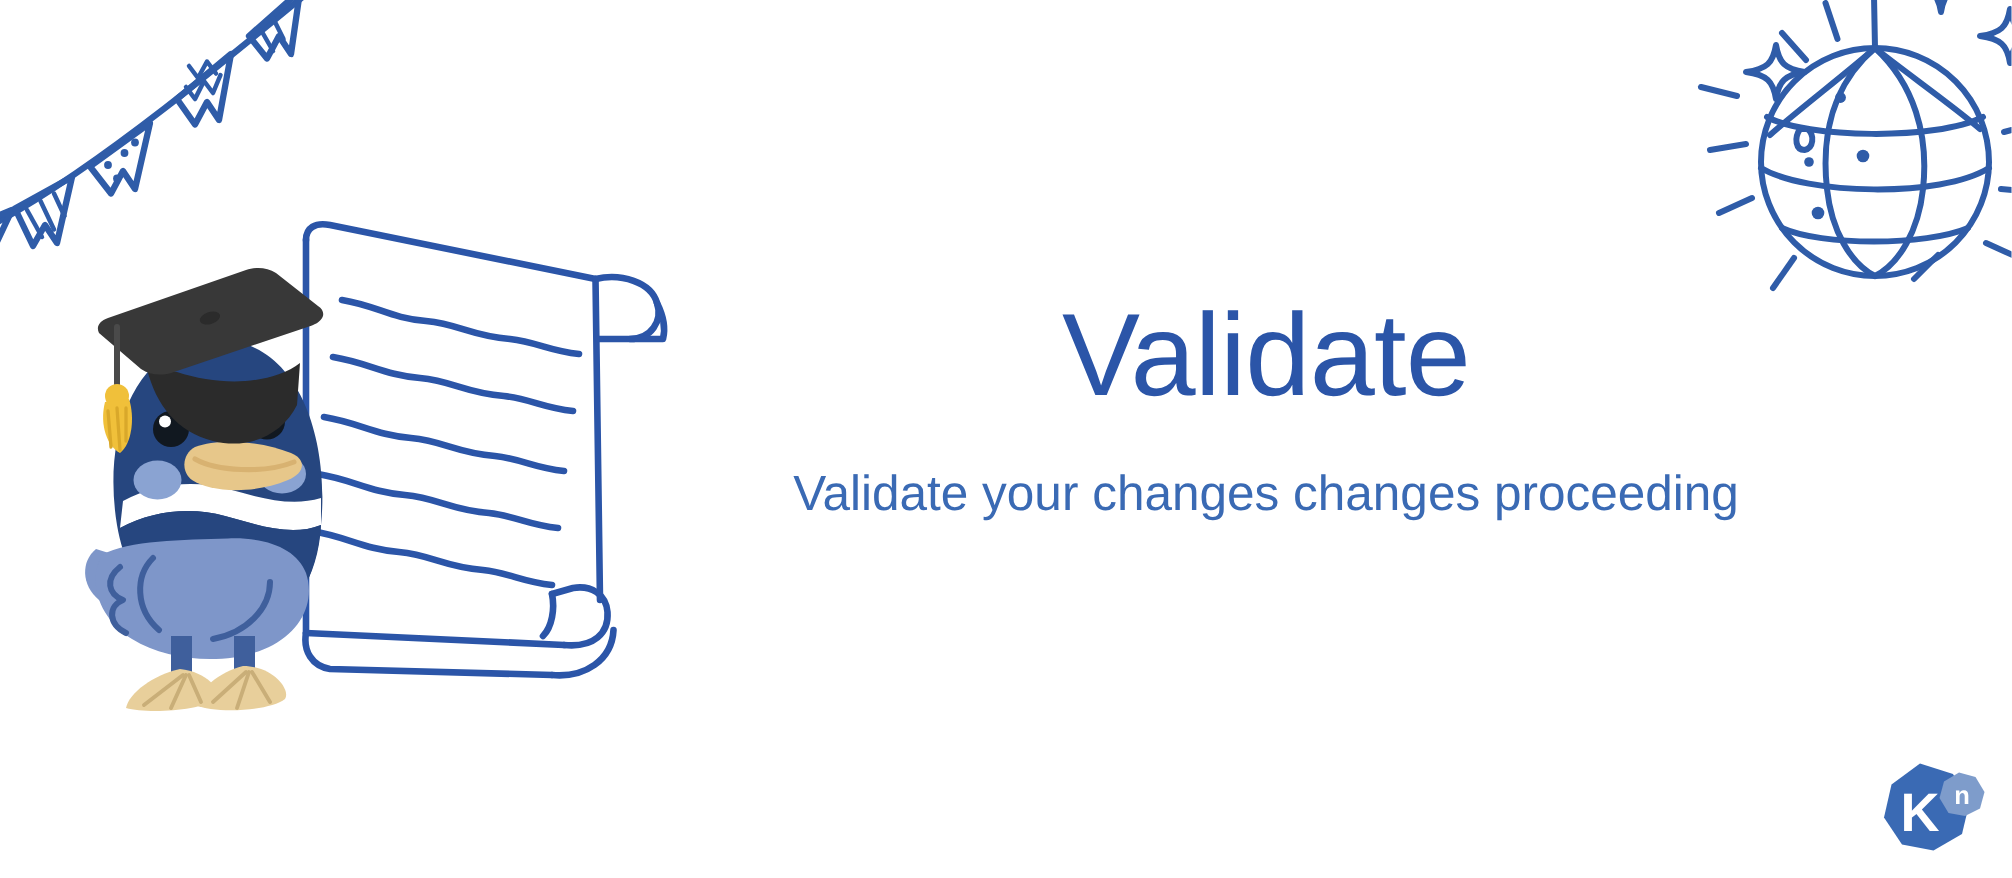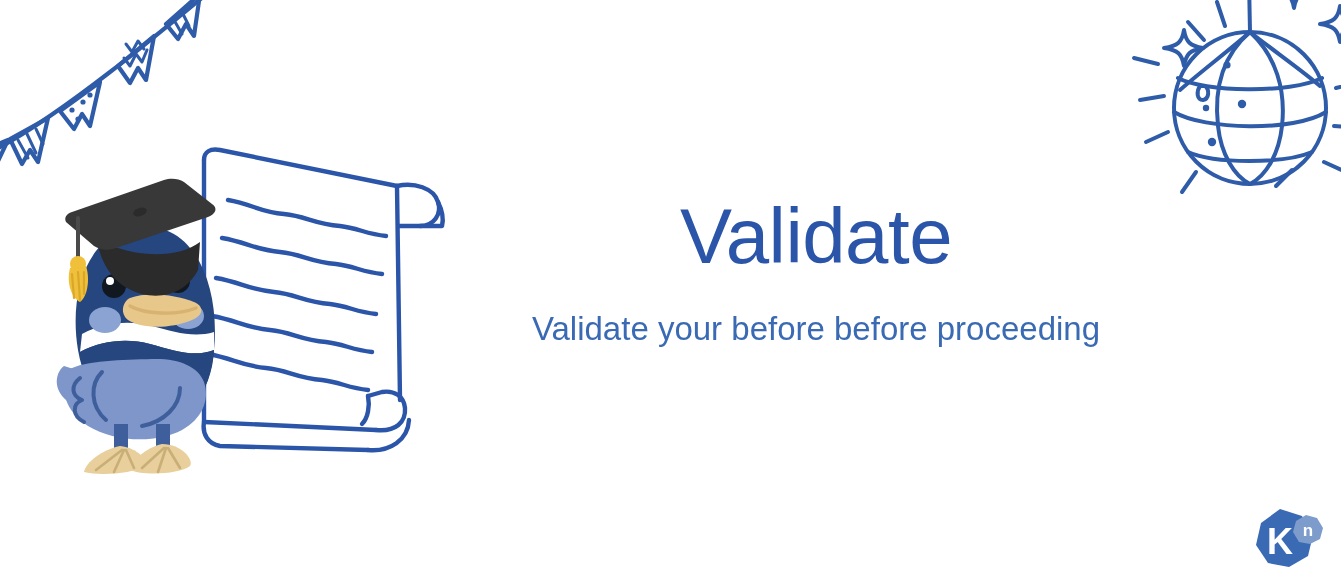--- a/index.html
+++ b/index.html
@@ -45,21 +45,21 @@
     position: absolute;
     left: 52px;
     top: 138px;
     width: 410px;
     height: 338px;
   }
 
   
   .text-block {
     position: absolute;
-    left: 446px;
+    left: 474px;
     top: 196px;
     width: 740px;
     text-align: center;
   }
   .page-title {
     font-family: "Liberation Sans", sans-serif;
     font-size: 78px;
     font-weight: 400;
     line-height: 1.05;
     color: #2b55a8;
@@ -239,21 +239,21 @@
           <path d="M20,136 L22,160"></path>
           <path d="M26,134 L28,162"></path>
           <path d="M32,134 L32,156"></path>
         </g>
       </g>
     </g>
   </svg>
 
   <div class="text-block">
     <h1 class="page-title">Validate</h1>
-    <p class="page-subtitle">Validate your before before proceeding</p>
+    <p class="page-subtitle">Validate your changes changes proceeding</p>
   </div>
 
   <svg class="brand-logo" viewBox="0 0 76 72" aria-hidden="false">
 
     <path d="M31,4 L53,11 L64,30 L59,51 L40,62 L19,58 L7,40 L12,18 Z" fill="#3a6ab4"></path>
 
     <path d="M57,10 L68,13 L74,23 L71,34 L61,39 L50,37 L44,27 L47,16 Z" fill="#7e9ccb"></path>
 
     <text x="31" y="49" font-family="Liberation Sans, sans-serif" font-size="36" font-weight="bold" fill="#ffffff" text-anchor="middle">K</text>
 

